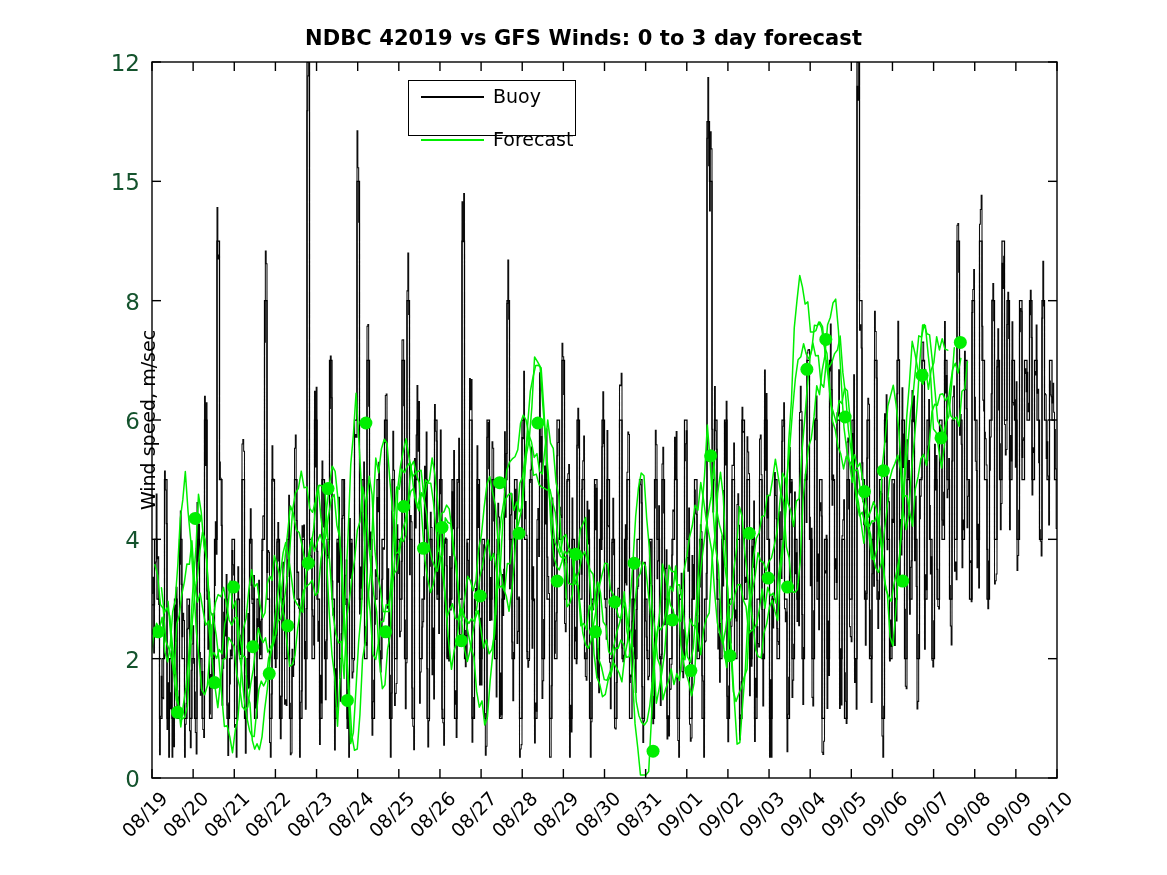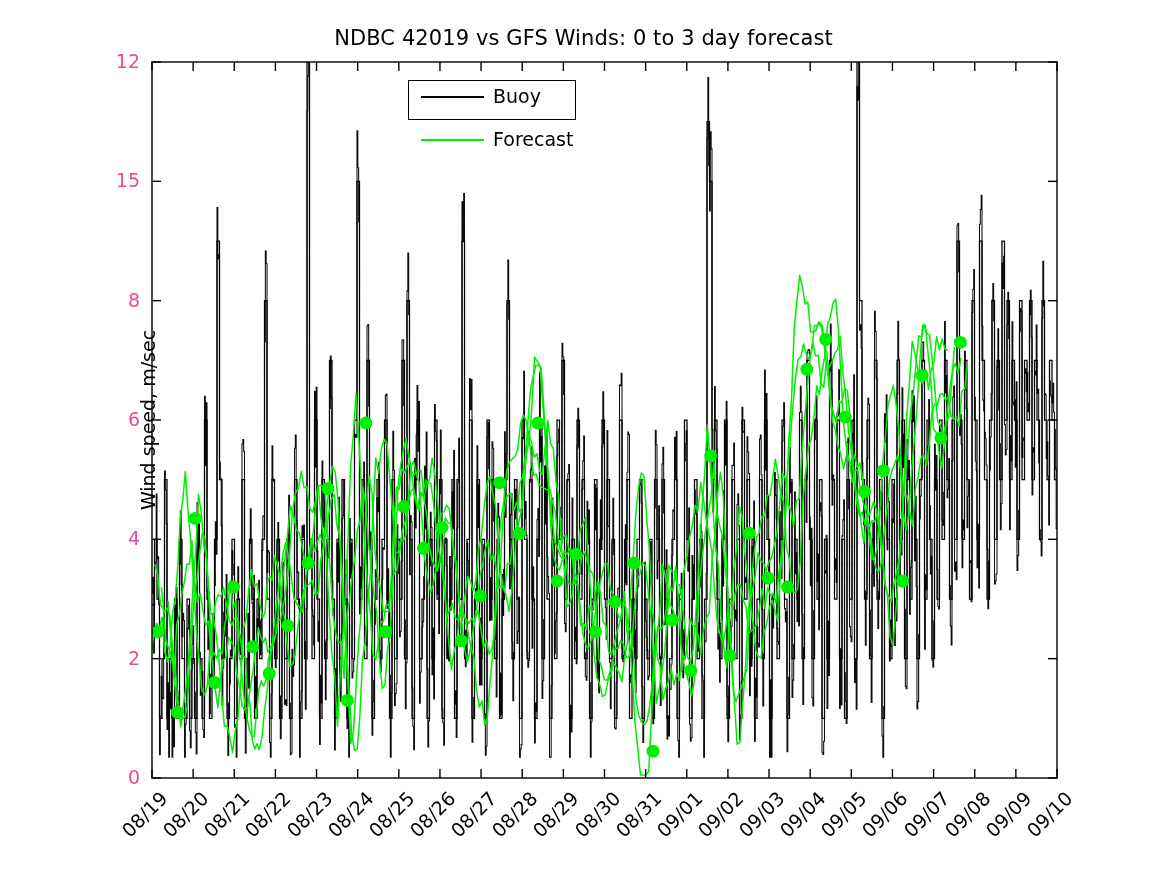--- a/index.html
+++ b/index.html
@@ -19,21 +19,21 @@
     height: 875px;
     background: #ffffff;
   }
   #chart-title {
     position: absolute;
     left: 0;
     top: 26px;
     width: 1167px;
     text-align: center;
     font-size: 21px;
-    font-weight: normal;
+    font-weight: bold;
     color: #000000;
     letter-spacing: 0.1px;
   }
   #plot-svg {
     position: absolute;
     left: 0;
     top: 0;
   }
   .ylabel {
     position: absolute;
@@ -51,39 +51,39 @@
     position: absolute;
     left: 80px;
     top: 62px;
     width: 22px;
     height: 716px;
   }
   .ytick-label {
     position: absolute;
     text-align: right;
     width: 60px;
-    font-size: 19px;
-    color: #ec4899;
+    font-size: 23px;
+    color: #14532d;
     line-height: 1;
   }
   .xtick-label {
     position: absolute;
     font-size: 19px;
     color: #000000;
     white-space: nowrap;
     transform-origin: right top;
     transform: rotate(-45deg);
     text-align: right;
   }
   #legend-box {
     position: absolute;
     left: 408px;
     top: 80px;
     width: 168px;
-    height: 40px;
+    height: 56px;
     border: 1.3px solid #000000;
     background: #ffffff;
     box-sizing: border-box;
   }
   .legend-row {
     position: absolute;
     left: 0;
     width: 168px;
     height: 26px;
   }

